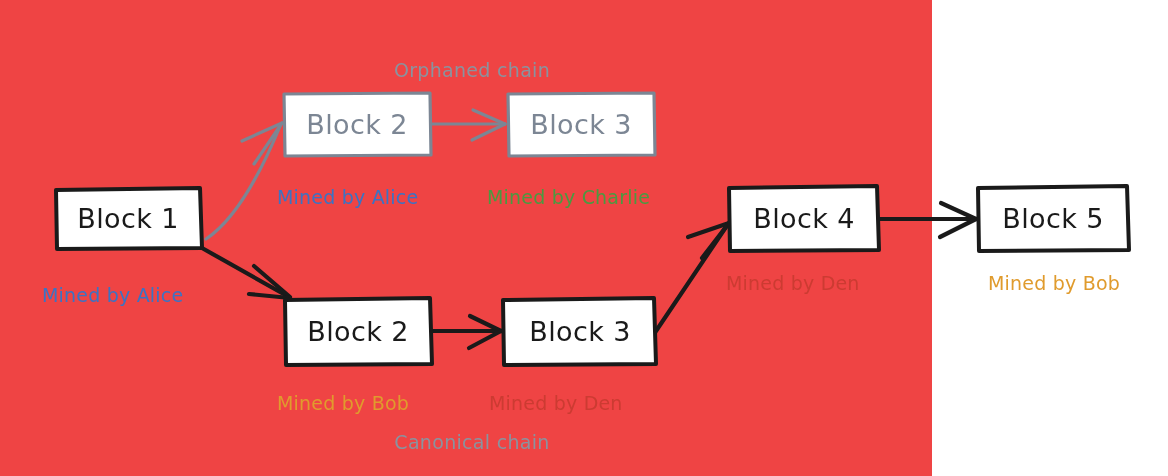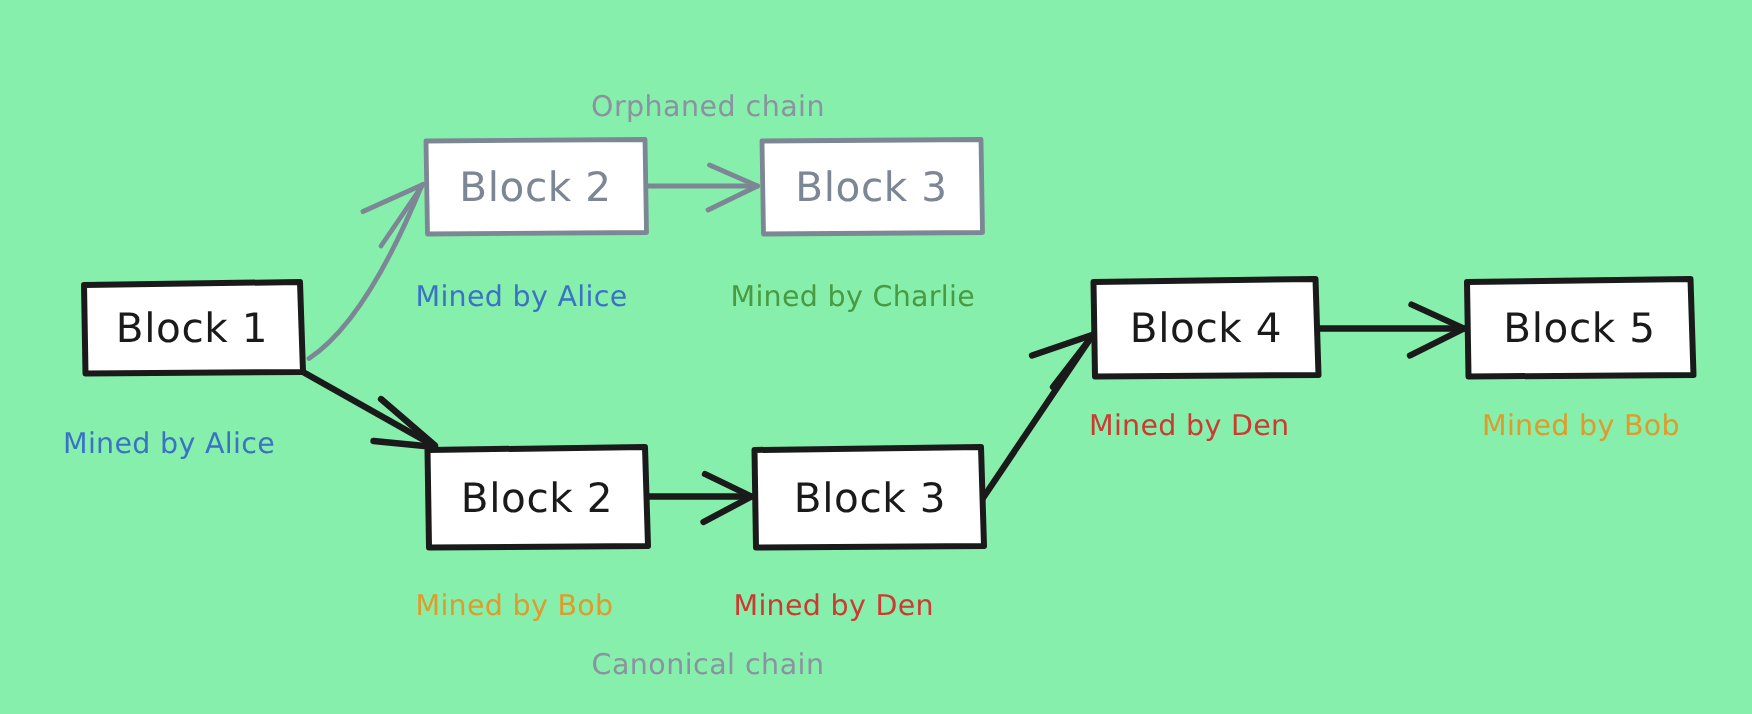--- a/index.html
+++ b/index.html
@@ -9,23 +9,23 @@
     background: #ffffff;
   }
   body {
     width: 1168px;
     height: 476px;
     overflow: hidden;
     font-family: "DejaVu Sans", sans-serif;
   }
   #diagram-root {
     position: relative;
-    width: 1168px;
+    width: 932px;
     height: 476px;
-    background: #86efac;
+    background: #ef4444;
   }
   #diagram-svg {
     position: absolute;
     top: 0;
     left: 0;
     width: 1168px;
     height: 476px;
   }
   .block-label {
     font-family: "DejaVu Sans", sans-serif;

